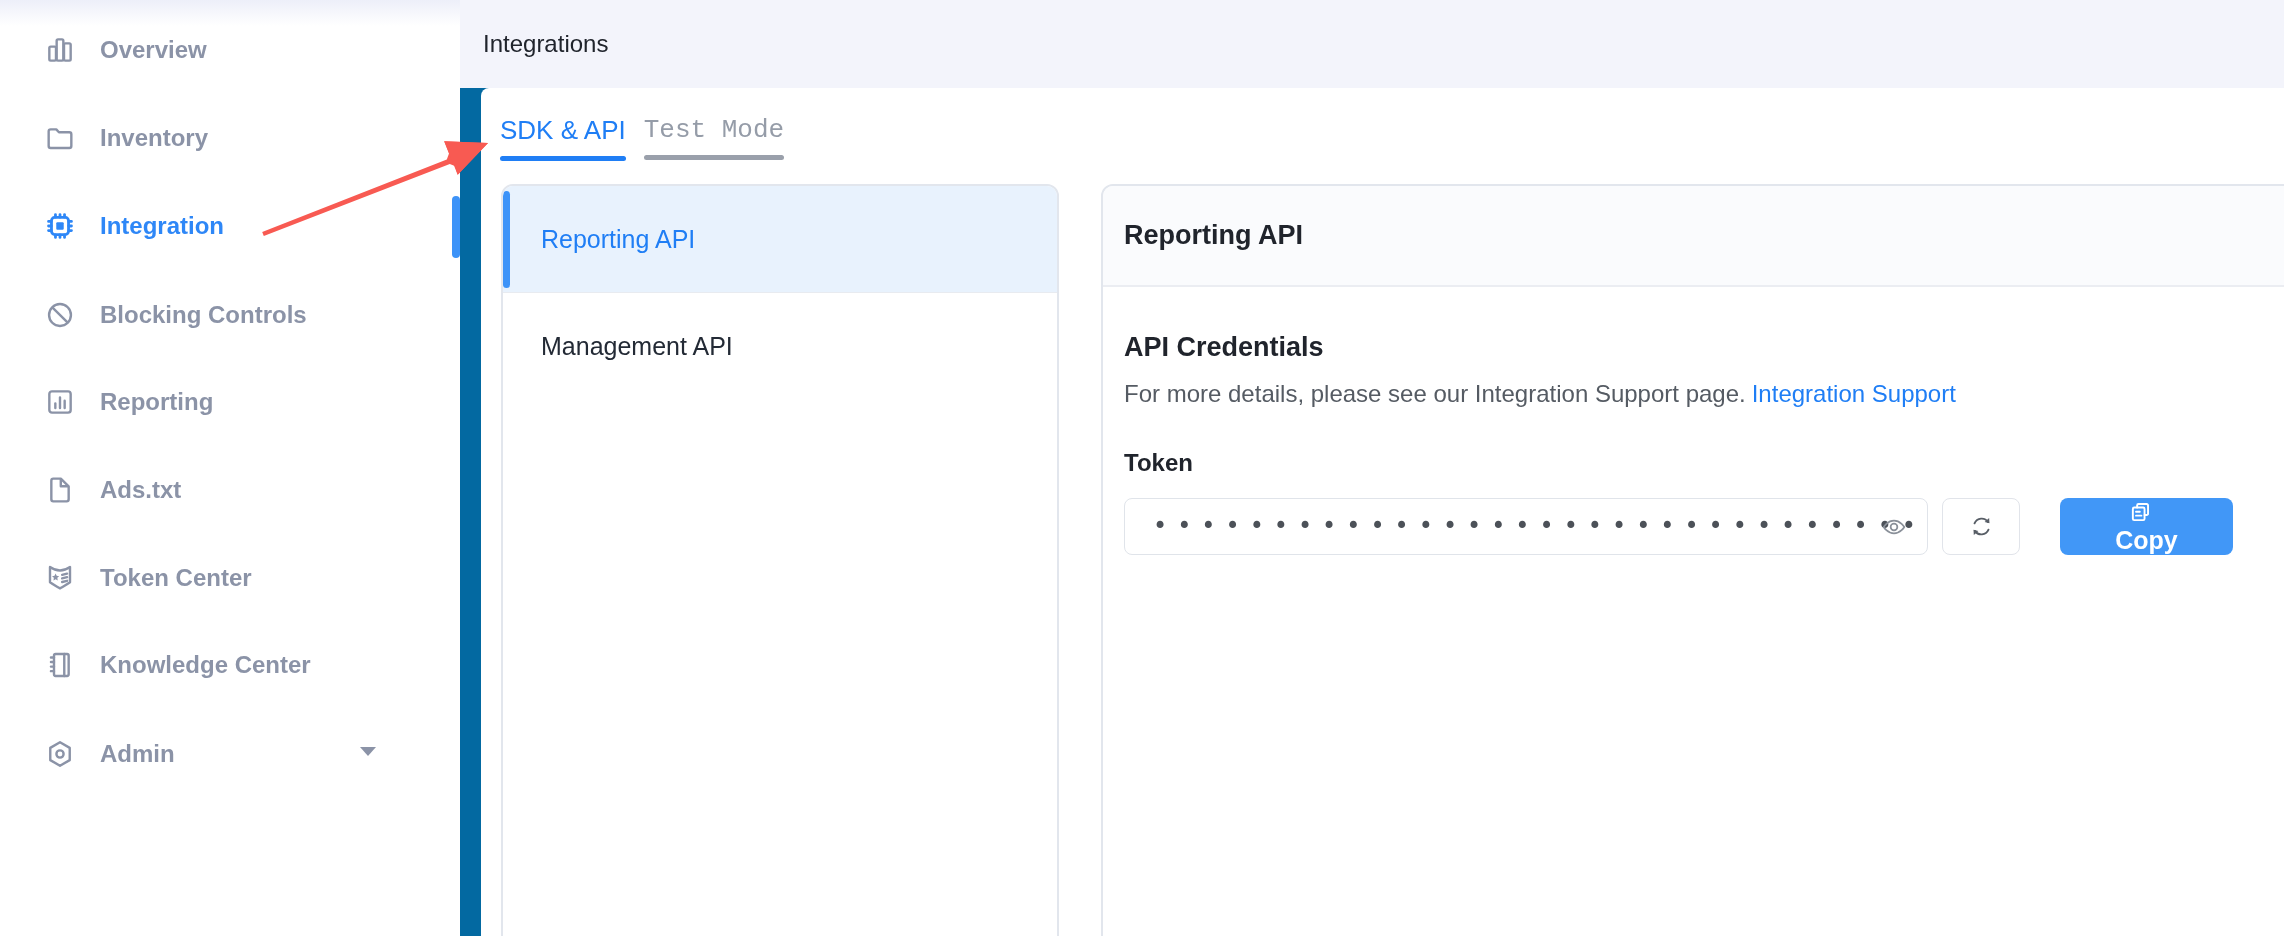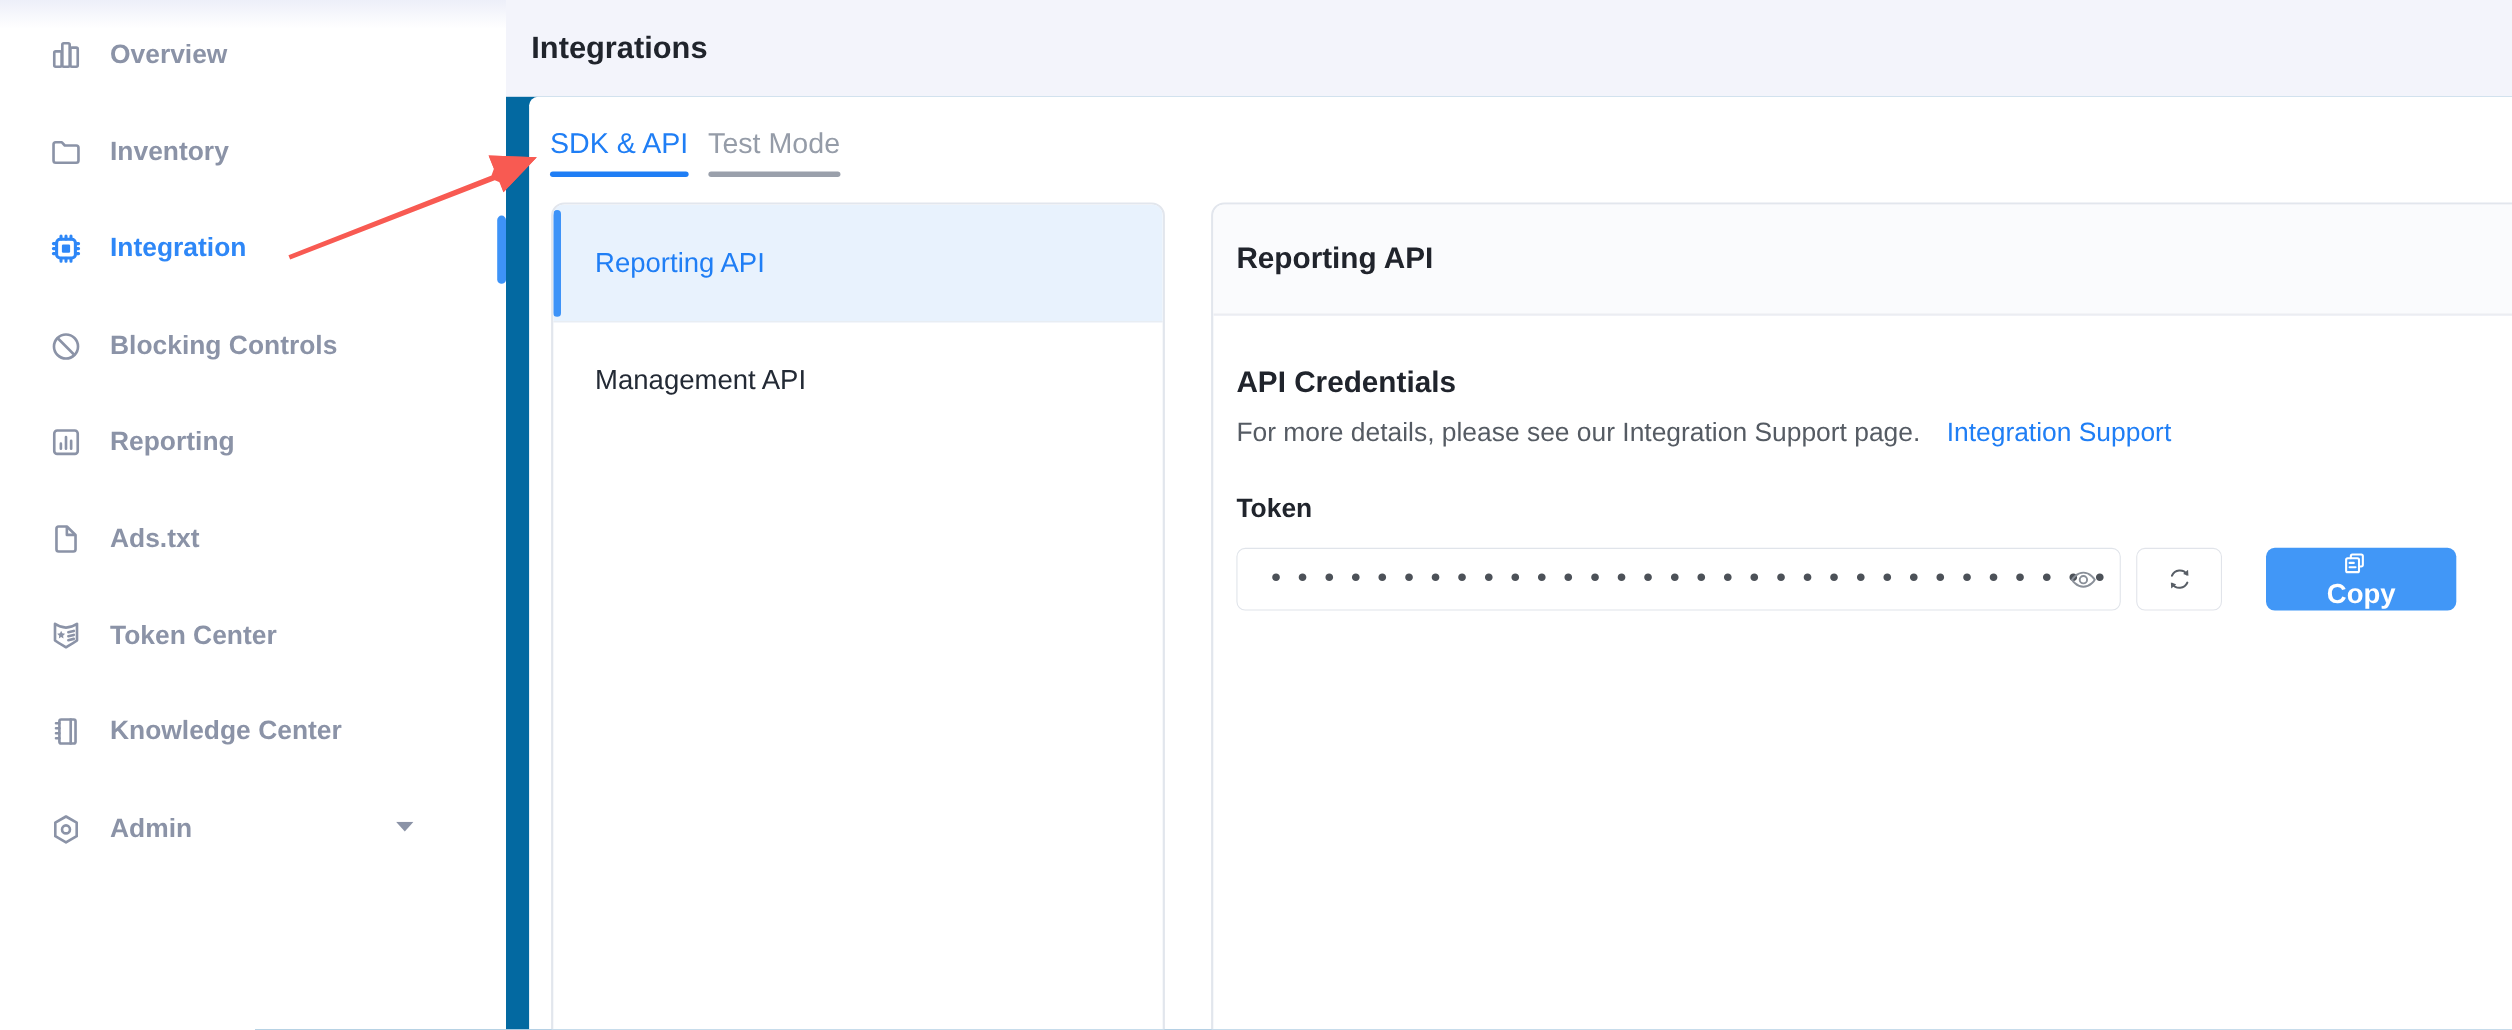--- a/index.html
+++ b/index.html
@@ -18,52 +18,52 @@
   .nav-icon { width:32px; height:32px; flex:0 0 32px; display:flex; }
   .nav-icon svg { width:32px; height:32px; }
   .nav-label { margin-left:24px; font-size:24px; font-weight:600; color:#8b93a7; white-space:nowrap; }
   .nav-item.active .nav-label { color:#2e87f7; }
   .active-bar { position:absolute; left:452px; top:196px; width:8px; height:62px;
     border-radius:4px; background:#3d93f8; }
   .admin-chevron { position:absolute; left:360px; top:747px; width:16px; height:10px; }
   
   .header-band { position:absolute; left:460px; top:0; width:1824px; height:88px;
     background:#f3f4fb; display:flex; align-items:center; padding-left:23px; }
-  .page-title { font-size:28px; font-weight:700; color:#20242c; }
+  .page-title { font-size:24px; font-weight:400; color:#20242c; }
   
   .main-panel { position:absolute; left:481px; top:88px; width:1803px; height:848px;
     background:#ffffff; border-radius:8px 0 0 0; }
   
   .tabs { position:absolute; left:19px; top:0; display:flex; }
   .tab { padding:27px 0 11px 0; margin-right:18px; font-size:26px; font-weight:500; cursor:pointer; }
   .tab .tab-underline { display:block; height:5px; border-radius:3px; margin-top:10px; }
   .tab.active { color:#1f7ef5; }
   .tab.active .tab-underline { background:#1f7ef5; }
-  .tab.inactive { color:#959ca8; }
+  .tab.inactive { color:#959ca8;font-family:Liberation Mono, monospace; }
   .tab.inactive .tab-underline { background:#9aa0ab; }
   
   .api-list { position:absolute; left:20px; top:96px; width:558px; bottom:-3px;
     background:#ffffff; border:2px solid #e2e6ed; border-radius:12px 12px 0 0; overflow:hidden; }
   .api-item { position:relative; height:107px; display:flex; align-items:center;
     padding-left:38px; font-size:25px; cursor:pointer; }
   .api-item.selected { background:#e8f2fd; color:#1f7ef5; font-weight:500;
     border-bottom:1px solid #e8ebf0; }
   .api-item.normal { color:#232a35; }
   .sel-bar { position:absolute; left:0; top:5px; width:7px; height:97px;
     border-radius:4px; background:#3d93f8; }
   
   .detail { position:absolute; left:620px; top:96px; right:-4px; bottom:-4px;
     background:#ffffff; border:2px solid #e2e6ed; border-radius:12px 0 0 0; overflow:hidden; }
   .detail-header { height:101px; background:#fafbfd; border-bottom:2px solid #ebedf2;
     display:flex; align-items:center; padding-left:21px; }
   .detail-title { font-size:27px; font-weight:700; color:#20242c; }
   .detail-body { padding-left:21px; }
   .cred-heading { margin-top:45px; font-size:27px; font-weight:700; color:#20242c; }
   .cred-desc { margin-top:17px; font-size:24px; color:#555b63; }
-  .cred-desc a { color:#1f7ef5; text-decoration:none; margin-left:24px; cursor:pointer; }
+  .cred-desc a { color:#1f7ef5; text-decoration:none; margin-left:6px; cursor:pointer; }
   .token-label { margin-top:41px; font-size:24px; font-weight:600; color:#20242c; }
   .token-row { margin-top:21px; display:flex; align-items:center; }
   .token-input { position:relative; width:804px; height:57px; background:#ffffff;
     border:1.5px solid #e0e4ea; border-radius:8px; display:flex; align-items:center; }
   .token-dots { padding-left:28px; font-size:24px; letter-spacing:10px; color:#4c5158;
     line-height:57px; overflow:hidden; white-space:nowrap; font-family:"DejaVu Sans",sans-serif; }
   .eye-btn { position:absolute; right:18px; top:15px; width:30px; height:26px; cursor:pointer; }
   .refresh-btn { margin-left:14px; width:78px; height:57px; background:#ffffff;
     border:1.5px solid #e1e4ea; border-radius:8px; display:flex; align-items:center;
     justify-content:center; cursor:pointer; }

